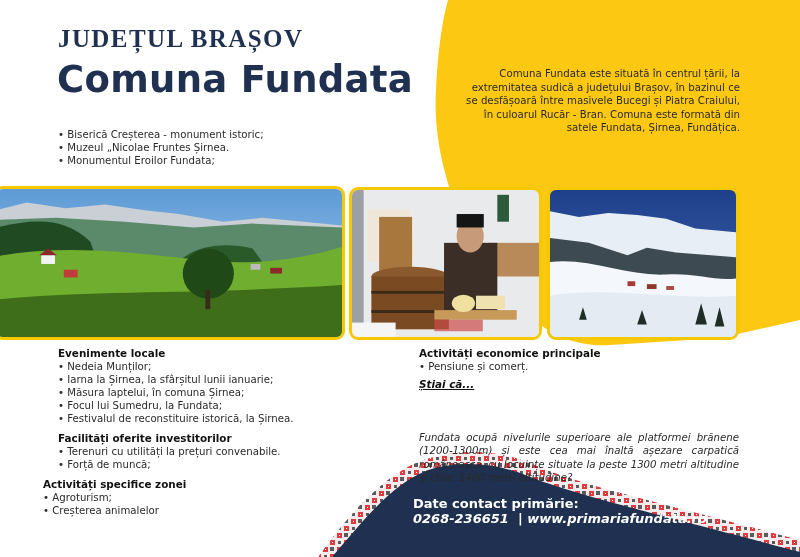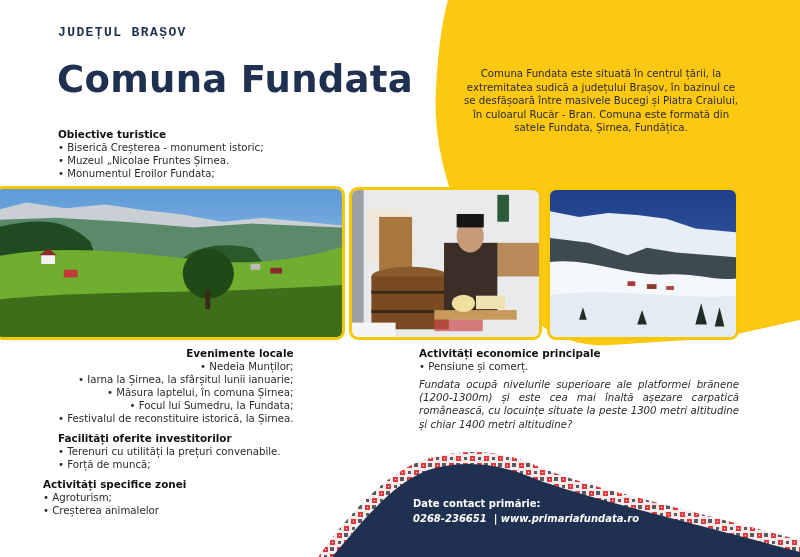--- a/index.html
+++ b/index.html
@@ -3,54 +3,54 @@
 <meta charset="utf-8">
 <style>
   * { margin: 0; padding: 0; box-sizing: border-box; }
   html, body { width: 800px; height: 557px; overflow: hidden; background: #ffffff; }
   body { position: relative; font-family: "DejaVu Sans", sans-serif; color: #1f1f1f; }
 
   .bg-shape { position: absolute; left: 0; top: 0; width: 800px; height: 557px; }
 
   .county {
     position: absolute; left: 58px; top: 25px;
-    font-family: Liberation Mono, monospace; font-weight: bold;
-    font-size: 13px; letter-spacing: 1.4px; color: #1f3050;
+    font-family: Liberation Serif, serif; font-weight: bold;
+    font-size: 25px; letter-spacing: 1.4px; color: #1f3050;
   }
   .title {
     position: absolute; left: 57px; top: 58px;
     font-family: "DejaVu Sans", sans-serif; font-weight: bold;
     font-size: 37px; letter-spacing: 0.3px; color: #1f3050; white-space: nowrap; text-align: right;
   }
 
   .intro {
     position: absolute; left: 462px; top: 67px; width: 278px;
-    font-size: 10.2px; line-height: 13.6px; color: #2a2a2a; text-align: center;
+    font-size: 10.2px; line-height: 13.6px; color: #2a2a2a; text-align: right;
   }
 
   .section { position: absolute; font-size: 10.2px; line-height: 13px; color: #2a2a2a; }
   .section h3 { font-size: 10.4px; font-weight: bold; color: #111; line-height: 13px; }
   .section ul { list-style: none; }
   .section li::before { content: "\2022\00a0"; }
 
   .photo {
     position: absolute; border: 3px solid #f6c800; border-radius: 9px; overflow: hidden;
   }
   .photo svg { display: block; width: 100%; height: 100%; }
 
   .did-you-know {
     position: absolute; left: 419px; top: 378px; width: 320px;
     font-size: 10.2px; line-height: 13.2px; color: #2a2a2a;
   }
   .did-you-know h3 { font-size: 10.4px; font-weight: bold; font-style: italic; text-decoration: underline; color: #111; }
-  .did-you-know p { font-style: italic; text-align: justify; }
+  .did-you-know p { font-style: italic; text-align: justify; margin-top: 40px; }
 
   .contact {
     position: absolute; left: 413px; top: 496px;
-    font-weight: bold; font-size: 10px; line-height: 15px; color: #ffffff;
+    font-weight: bold; font-size: 13px; line-height: 15px; color: #ffffff;
   }
 </style>
 </head>
 <body>
 
 <svg class="bg-shape" viewBox="0 0 800 557" xmlns="http://www.w3.org/2000/svg">
   <defs>
     <pattern id="embroidery" width="14" height="14" patternUnits="userSpaceOnUse">
       <rect width="14" height="14" fill="#f4ecec"></rect>
       <rect x="1" y="1" width="5" height="5" fill="#e03a3e"></rect>
@@ -68,21 +68,20 @@
 
   <path d="M332,557 C360,525 395,478 435,468 C470,460 500,465 528,476 C575,495 650,512 800,552 L800,557 Z" fill="#1f3050"></path>
 </svg>
 
 <div class="county">JUDEȚUL BRAȘOV</div>
 <div class="title">Comuna Fundata</div>
 
 <div class="intro">Comuna Fundata este situată în centrul țării, la extremitatea sudică a județului Brașov, în bazinul ce se desfășoară între masivele Bucegi și Piatra Craiului, în culoarul Rucăr - Bran. Comuna este formată din satele Fundata, Șirnea, Fundățica.</div>
 
 <div class="section" style="left:58px; top:128px;">
-  <h3>Obiective turistice</h3>
   <ul>
     <li>Biserică Creșterea - monument istoric;</li>
     <li>Muzeul „Nicolae Fruntes Șirnea.</li>
     <li>Monumentul Eroilor Fundata;</li>
   </ul>
 </div>
 
 <div class="photo" style="left:-6px; top:186px; width:351px; height:154px;">
   <svg viewBox="0 0 351 154" preserveAspectRatio="none" xmlns="http://www.w3.org/2000/svg">
     <defs>
@@ -147,21 +146,21 @@
     <rect x="80" y="95" width="8" height="5" fill="#a83a3a"></rect>
     <rect x="100" y="98" width="10" height="5" fill="#8a3a2a"></rect>
     <rect x="120" y="100" width="8" height="4" fill="#a84a3a"></rect>
     <path d="M90,140 L95,125 L100,140 Z" fill="#1e2e26"></path>
     <path d="M150,140 L156,118 L162,140 Z" fill="#1e2e26"></path>
     <path d="M170,142 L175,122 L180,142 Z" fill="#1e2e26"></path>
     <path d="M30,135 L34,122 L38,135 Z" fill="#1e2e26"></path>
   </svg>
 </div>
 
-<div class="section" style="left:58px; top:347px;text-align:right;">
+<div class="section" style="left:58px; top:347px;">
   <h3>Evenimente locale</h3>
   <ul>
     <li>Nedeia Munților;</li>
     <li>Iarna la Șirnea, la sfârșitul lunii ianuarie;</li>
     <li>Măsura laptelui, în comuna Șirnea;</li>
     <li>Focul lui Sumedru, la Fundata;</li>
     <li>Festivalul de reconstituire istorică, la Șirnea.</li>
   </ul>
 </div>
 
@@ -182,19 +181,20 @@
 </div>
 
 <div class="section" style="left:419px; top:347px;">
   <h3>Activități economice principale</h3>
   <ul>
     <li>Pensiune și comerț.</li>
   </ul>
 </div>
 
 <div class="did-you-know">
+  <h3>Știai că...</h3>
   <p>Fundata ocupă nivelurile superioare ale platformei brănene (1200-1300m) și este cea mai înaltă așezare carpatică românească, cu locuințe situate la peste 1300 metri altitudine și chiar 1400 metri altitudine?</p>
 </div>
 
 <div class="contact">
   <div>Date contact primărie:</div>
   <div style="white-space:pre;font-style:italic;">0268-236651  | www.primariafundata.ro</div>
 </div>
 
 </body></html>

